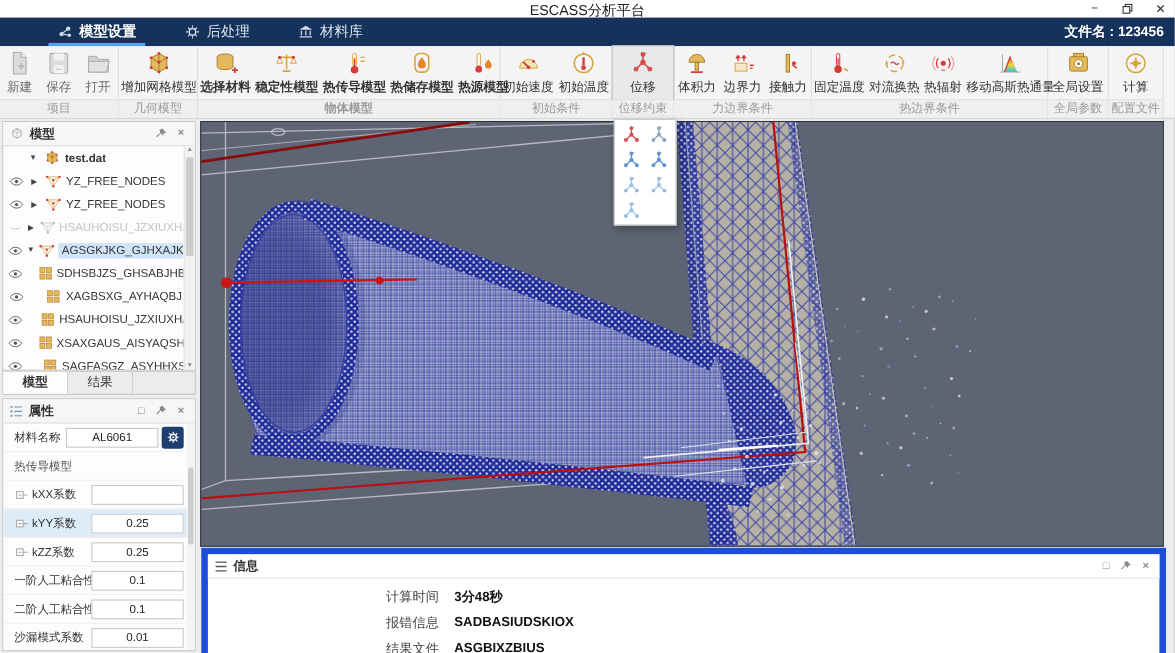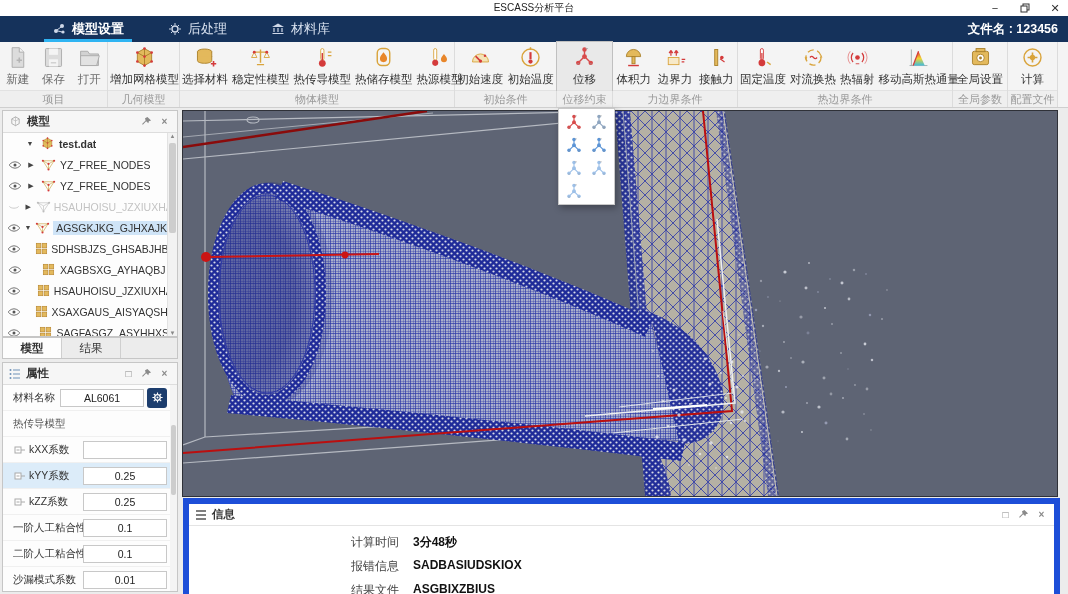--- a/index.html
+++ b/index.html
@@ -2,21 +2,21 @@
 <html><head>
 <meta charset="utf-8">
 <style>
   * { margin:0; padding:0; box-sizing:border-box; }
   html,body { width:1068px; height:594px; overflow:hidden; }
   body { position:relative; background:#ececec; font-family:"Liberation Sans", sans-serif; color:#333; }
   svg { display:block; }
 
   
   .titlebar { position:absolute; left:0; top:0; width:1068px; height:16px; background:#ffffff; }
-  .titlebar .title { position:absolute; left:0; right:0; top:1px; text-align:center; font-size:10px; color:#222; }
+  .titlebar .title { position:absolute; left:0; right:0; top:1px; text-align:center; font-size:13px; color:#222; }
   .win-controls { position:absolute; right:6px; top:0; height:16px; display:flex; align-items:center; gap:16px; }
   .win-btn { width:14px; height:14px; display:flex; align-items:center; justify-content:center; font-size:11px; color:#333; cursor:pointer; }
 
   
   .menubar { position:absolute; left:0; top:16px; width:1068px; height:26px; background:#15325b; display:flex; align-items:stretch; padding-left:30px; }
   .menu-tab { display:flex; align-items:center; gap:6px; padding:0 22px; color:#d9e2f0; font-size:13px; cursor:pointer; position:relative; }
   .menu-tab.active { color:#ffffff; font-weight:bold; }
   .menu-tab.active::after { content:""; position:absolute; left:14px; right:14px; bottom:0; height:3px; background:#2fb4f2; }
   .menubar .filename { position:absolute; right:10px; top:0; height:26px; line-height:26px; color:#ffffff; font-size:12.5px; font-weight:bold; }
 
@@ -185,21 +185,21 @@
                 <circle cx="6" cy="18.5" r="1.5"></circle>
                 <circle cx="14" cy="23" r="1.5"></circle>
               </g>
             </svg>
           </span>
           <span>增加网格模型</span>
         </div>
       </div>
       <div class="tb-grplabel">几何模型</div>
     </div>
-    <div class="tb-group" style="width: 275px;">
+    <div class="tb-group" style="width: 275px; font-weight: bold;">
       <div class="tb-btns">
         <div class="tb-btn">
           <span>
             <svg width="25" height="25" viewBox="0 0 28 28">
               <g fill="#e3b95c" stroke="#a87f28">
                 <ellipse cx="13" cy="7.5" rx="8" ry="3"></ellipse>
                 <path d="M5 7.5v5c0 1.7 3.6 3 8 3s8-1.3 8-3v-5"></path>
                 <path d="M5 12.5v5c0 1.7 3.6 3 8 3s8-1.3 8-3v-5"></path>
               </g>
               <path d="M20 21h6M23 18v6" stroke="#d43b3b" stroke-width="1.8"></path>

